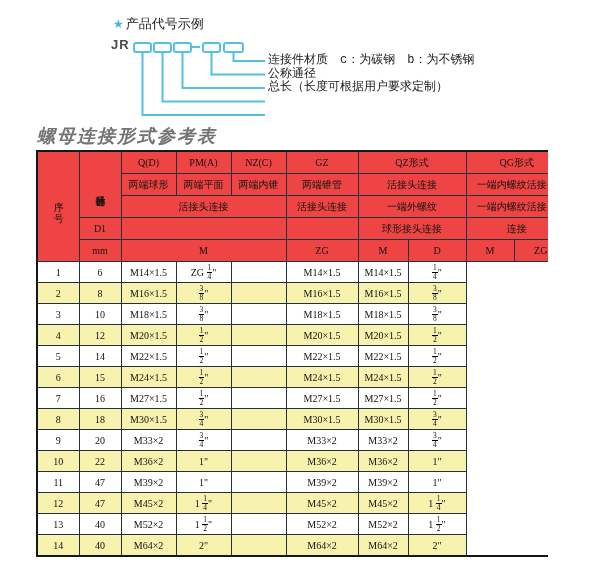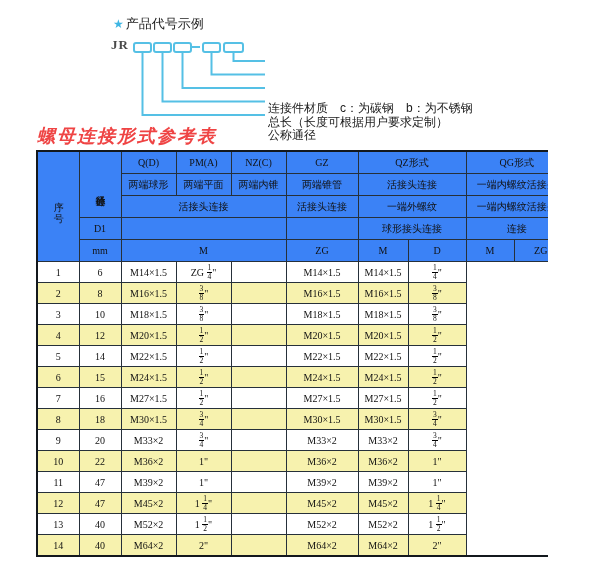--- a/index.html
+++ b/index.html
@@ -5,41 +5,41 @@
   html,body{margin:0;padding:0;background:#fff;}
   #page{position:relative;width:548px;height:567px;background:#fff;overflow:hidden;
         font-family:"Liberation Serif","DejaVu Serif",serif;color:#111;}
 
   
   #diagram{position:absolute;left:0;top:0;width:600px;height:125px;}
   .dg-title{position:absolute;left:113px;top:15px;font-size:13px;
             font-family:"Liberation Sans","DejaVu Sans",sans-serif;color:#1a1a1a;}
   .dg-title .star{color:#3fb6e3;font-size:12px;margin-right:2px;}
   .jr{position:absolute;left:111px;top:37px;font-size:13px;font-weight:bold;
-      color:#4a4a4a;font-family:Liberation Serif, serif;letter-spacing:1px;}
+      color:#4a4a4a;font-family:Liberation Sans, sans-serif;letter-spacing:1px;}
   .code-box{position:absolute;top:42px;width:15px;height:7px;background:#fdfefe;
             border:2px solid #55c0e5;border-radius:3px;}
   .b1{left:133px;} .b2{left:153px;} .b3{left:173px;} .b4{left:202px;} .b5{left:223px;width:17px;}
   .dash{position:absolute;left:191px;top:46px;width:9px;height:2px;background:#55c0e5;}
   #callout-svg{position:absolute;left:0;top:0;width:600px;height:125px;}
   .dg-labels{position:absolute;left:268px;top:54px;font-size:12px;line-height:13.5px;
-             color:#1a1a1a;font-family:Liberation Sans, sans-serif;white-space:nowrap;margin-top:48px;}
+             color:#1a1a1a;font-family:Liberation Mono, monospace;white-space:nowrap;}
   .dg-labels div{height:13.5px;}
 
   
   .tbl-title{position:absolute;left:37px;top:124px;font-size:18px;font-weight:bold;
-             font-style:italic;letter-spacing:2px;color:#ef4444;
+             font-style:italic;letter-spacing:2px;color:#737373;
              font-family:Liberation Serif, serif;}
 
   
   table{position:absolute;left:36px;top:150px;width:531px;border-collapse:collapse;
         table-layout:fixed;border:2px solid #13181d;}
   th,td{border:1px solid #26303a;text-align:center;vertical-align:middle;
         padding:0;font-weight:normal;overflow:hidden;}
-  thead th{background:#3b82f6;height:21px;font-size:10px;}
+  thead th{background:#ef4444;height:21px;font-size:10px;}
   tbody td{background:#ffffff;height:20px;font-size:10px;}
   tbody tr.alt td{background:#f7f2ae;}
   .vtext{display:inline-block;writing-mode:vertical-rl;text-orientation:upright;
          font-size:10px;line-height:1;}
   .sp{letter-spacing:12px;}
   .fr{display:inline-block;vertical-align:-3px;line-height:1;font-size:7.5px;text-align:center;}
   .fr b{display:block;font-weight:normal;border-bottom:1px solid #000;padding:0 1px;}
   .fr i{display:block;font-style:normal;}
 </style>
 </head>
@@ -58,22 +58,22 @@
     <div class="dg-title"><span class="star">★</span><span>产品代号示例</span></div>
     <div class="jr">JR</div>
     <span class="code-box b1"></span>
     <span class="code-box b2"></span>
     <span class="code-box b3"></span>
     <span class="dash"></span>
     <span class="code-box b4"></span>
     <span class="code-box b5"></span>
     <div class="dg-labels">
       <div>连接件材质　c：为碳钢　b：为不锈钢</div>
+      <div>公称通径</div>
       <div>总长（长度可根据用户要求定制）</div>
-      <div>公称通径</div>
     </div>
   </div>
 
   <div class="tbl-title">螺母连接形式参考表</div>
 
   <table>
     <colgroup>
       <col style="width:42px">
         <col style="width:42px">
       <col style="width:55px">

